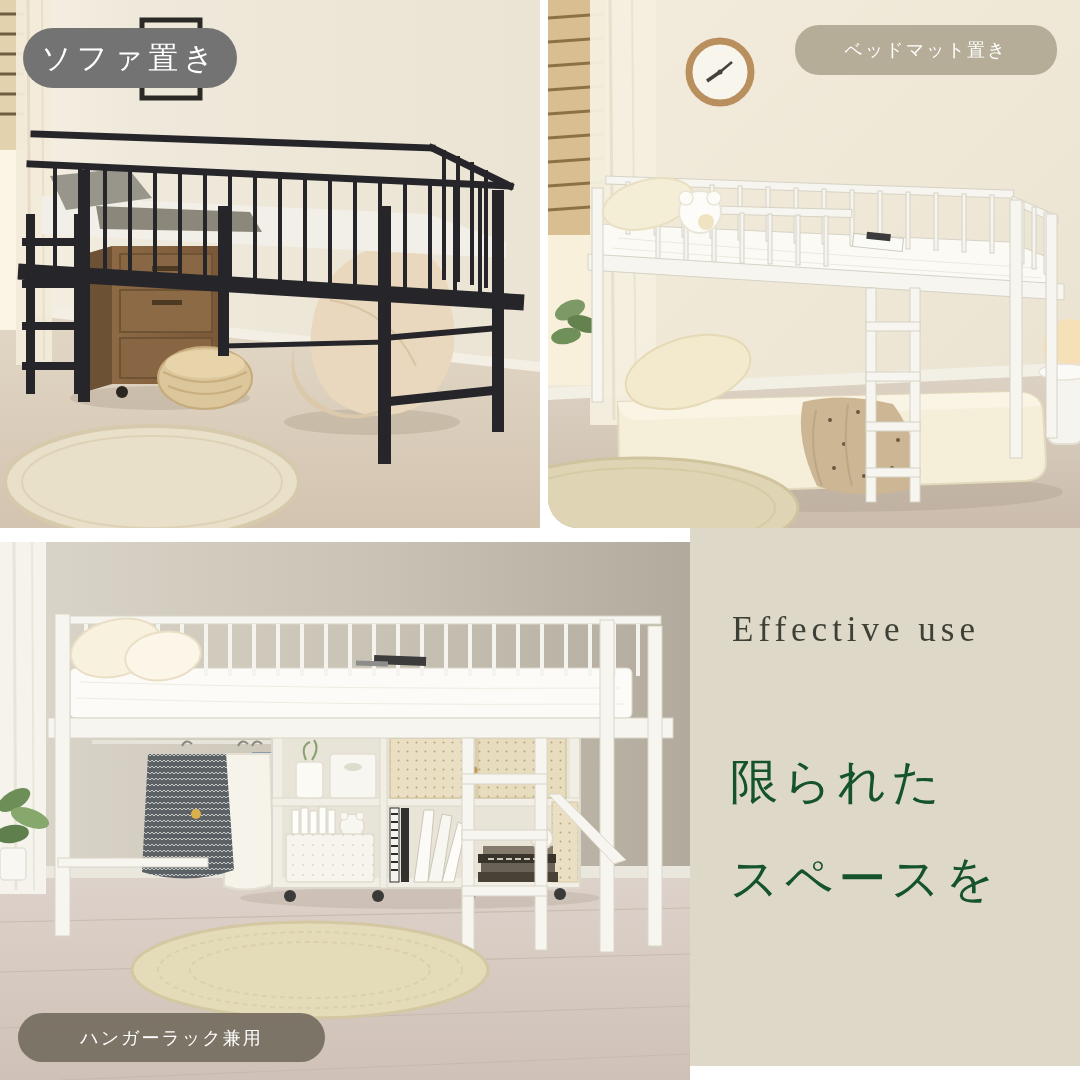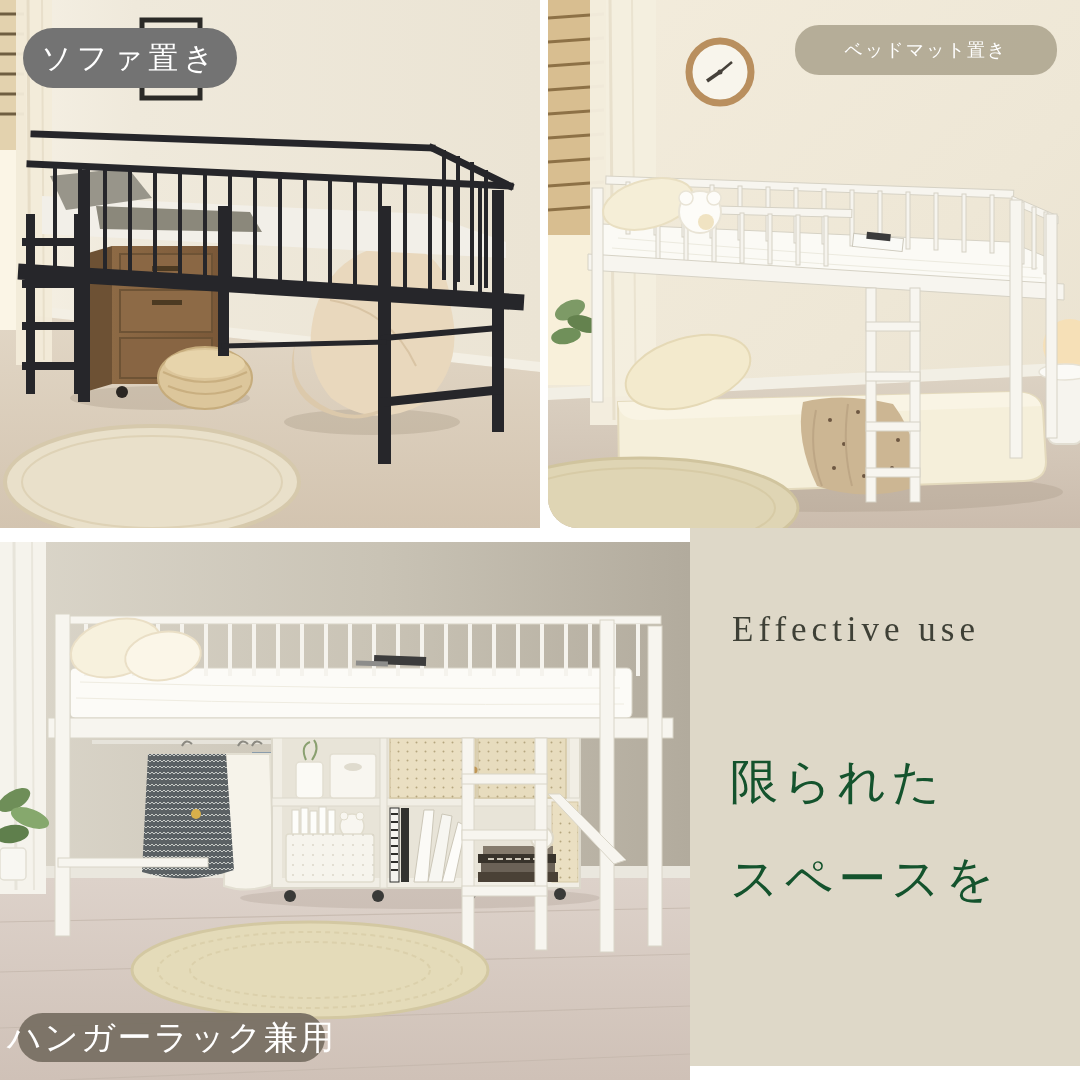--- a/index.html
+++ b/index.html
@@ -11,21 +11,21 @@
   .photo-b{left:0;top:542px;width:690px;height:538px;}
   .photo svg{display:block;}
   .text-panel{position:absolute;left:690px;top:528px;width:390px;height:538px;background:#ded8c8;}
   .badge{position:absolute;display:flex;align-items:center;justify-content:center;
          color:#fff;white-space:nowrap;z-index:5;}
   .badge-sofa{left:23px;top:28px;width:214px;height:60px;border-radius:30px;background:#737373;
               font-size:30px;letter-spacing:5px;}
   .badge-mat{left:795px;top:25px;width:262px;height:50px;border-radius:24px;background:rgba(176,168,146,0.93);
              font-size:18px;letter-spacing:2px;}
   .badge-hanger{left:18px;top:1013px;width:307px;height:49px;border-radius:25px;background:rgba(120,112,99,0.95);
-                font-size:34px;letter-spacing:2px;}
+                font-size:18px;letter-spacing:2px;}
   .en-line{position:absolute;left:42px;color:#3e4036;font-family:"Liberation Serif","DejaVu Serif",serif;
            font-size:35px;letter-spacing:5px;white-space:nowrap;}
   .en1{top:82px;} .en2{top:155px;}
   .jp-line{position:absolute;left:40px;color:#14532d;font-family:Liberation Mono, monospace;
            font-size:48px;letter-spacing:5px;white-space:nowrap;font-weight:500;}
   .jp1{top:222px;} .jp2:nth-child(0){} .jp2{top:295px;margin-top:24px;} .jp3{top:367px;}
 </style>
 </head>
 <body>
 

